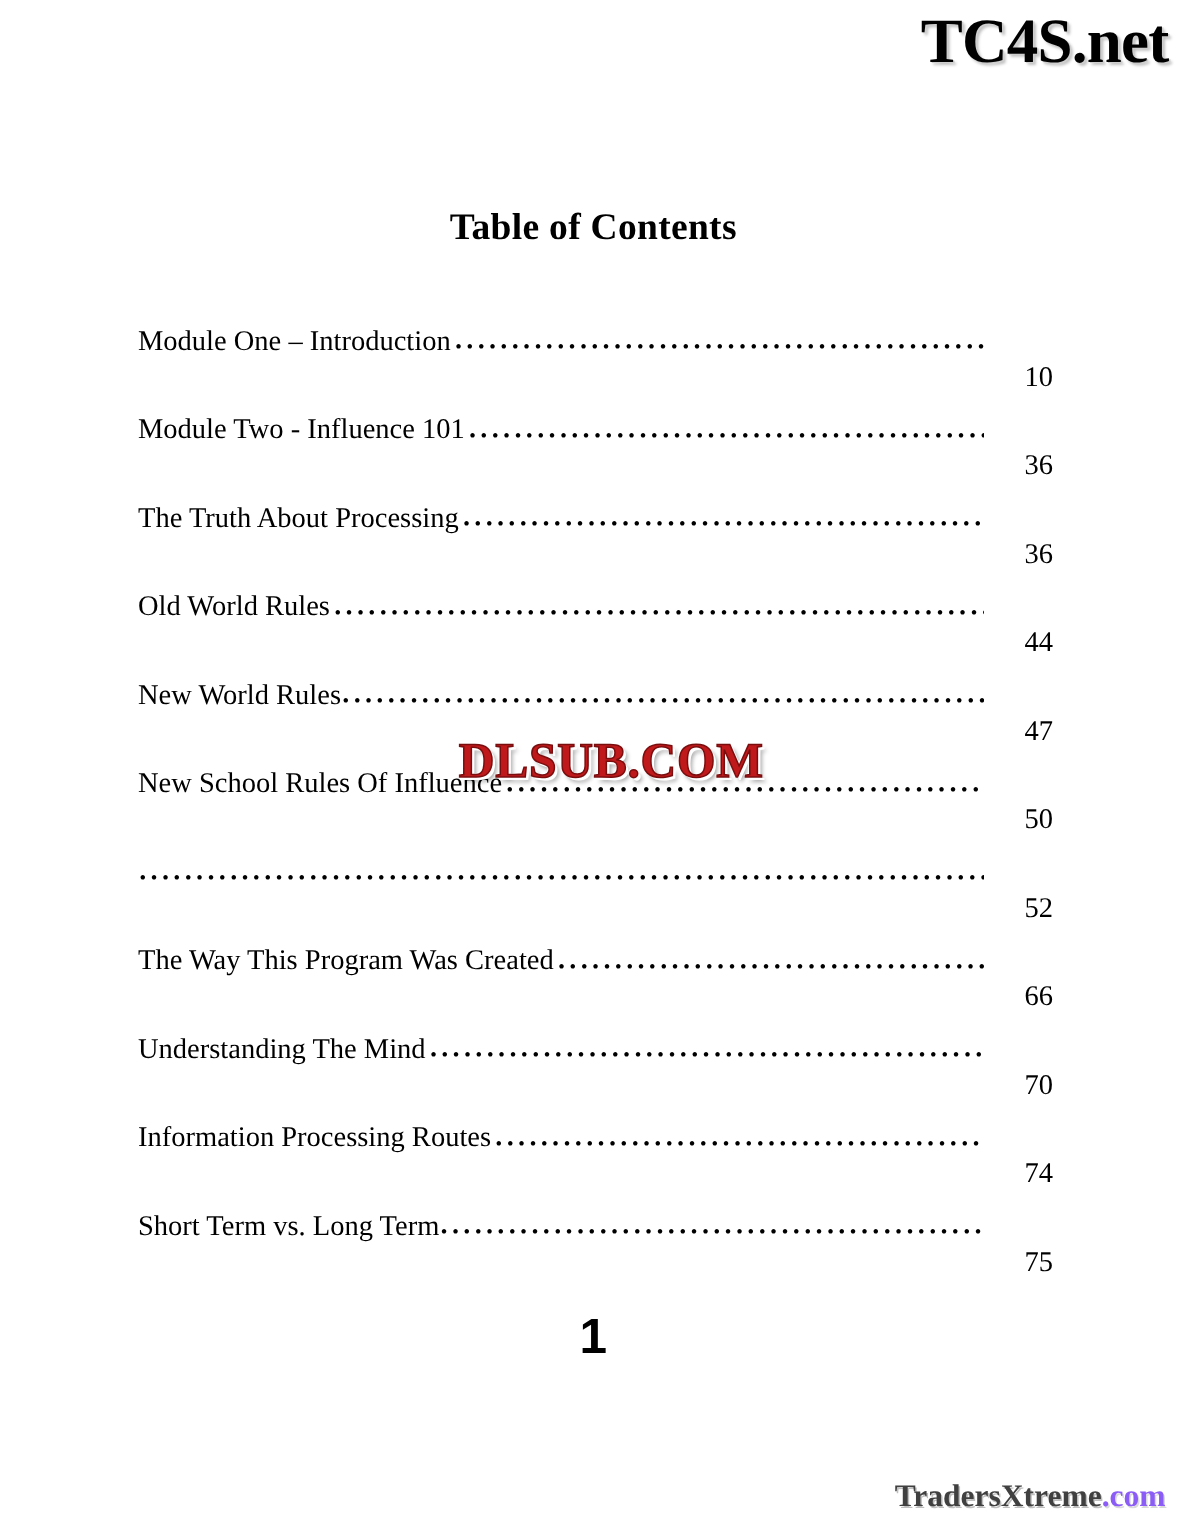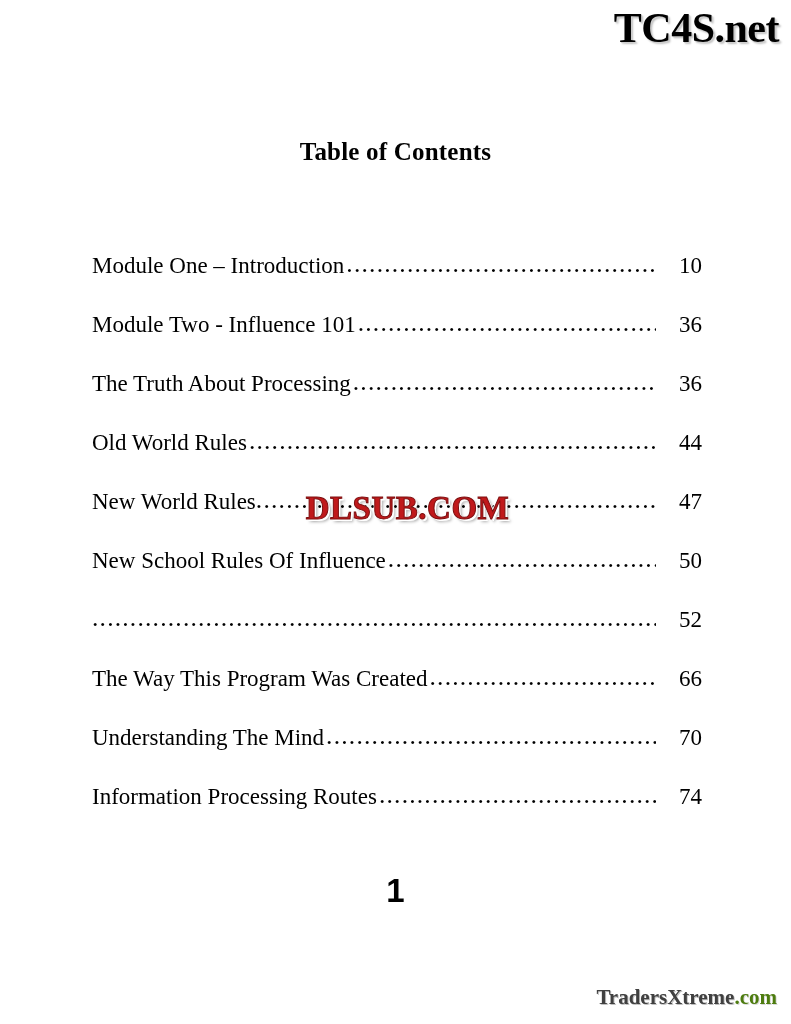--- a/index.html
+++ b/index.html
@@ -52,22 +52,22 @@
 
   
   .toc {
     position: absolute;
     top: 218px;
     left: 92px;
     width: 610px;
   }
   .toc-row {
     display: flex;
-    align-items: flex-end;
-    font-size: 23px;
+    align-items: flex-start;
+    font-size: 19px;
     line-height: 1;
     height: 59px;
     white-space: nowrap;
   }
   .toc-label {
     flex: 0 0 auto;
   }
   .toc-leader {
     flex: 1 1 auto;
     overflow: hidden;
@@ -140,21 +140,21 @@
     font-family: "Liberation Serif", serif;
     font-weight: bold;
     font-size: 21px;
     white-space: nowrap;
   }
   .bottom-watermark .red {
     color: #404040;
     text-shadow: 1px 1px 0 rgba(0,0,0,0.25);
   }
   .bottom-watermark .dark {
-    color: #4d7c0f;
+    color: #8b5cf6;
     text-shadow: 1px 1px 0 rgba(0,0,0,0.15);
   }
 </style>
 </head>
 <body>
 
 <div class="page">
 
   <div class="top-watermark">TC4S.net</div>
 
@@ -214,20 +214,25 @@
       <span class="toc-leader"></span>
       <span class="toc-page">70</span>
     </div>
 
     <div class="toc-row">
       <span class="toc-label">Information Processing Routes</span>
       <span class="toc-leader"></span>
       <span class="toc-page">74</span>
     </div>
 
+    <div class="toc-row tight">
+      <span class="toc-label">Short Term vs. Long Term</span>
+      <span class="toc-leader"></span>
+      <span class="toc-page">75</span>
+    </div>
 
   </div>
 
   <div class="center-watermark">
     <span>DLSUB.COM</span>
   </div>
 
   <div class="page-number">1</div>
 
   <div class="bottom-watermark">

